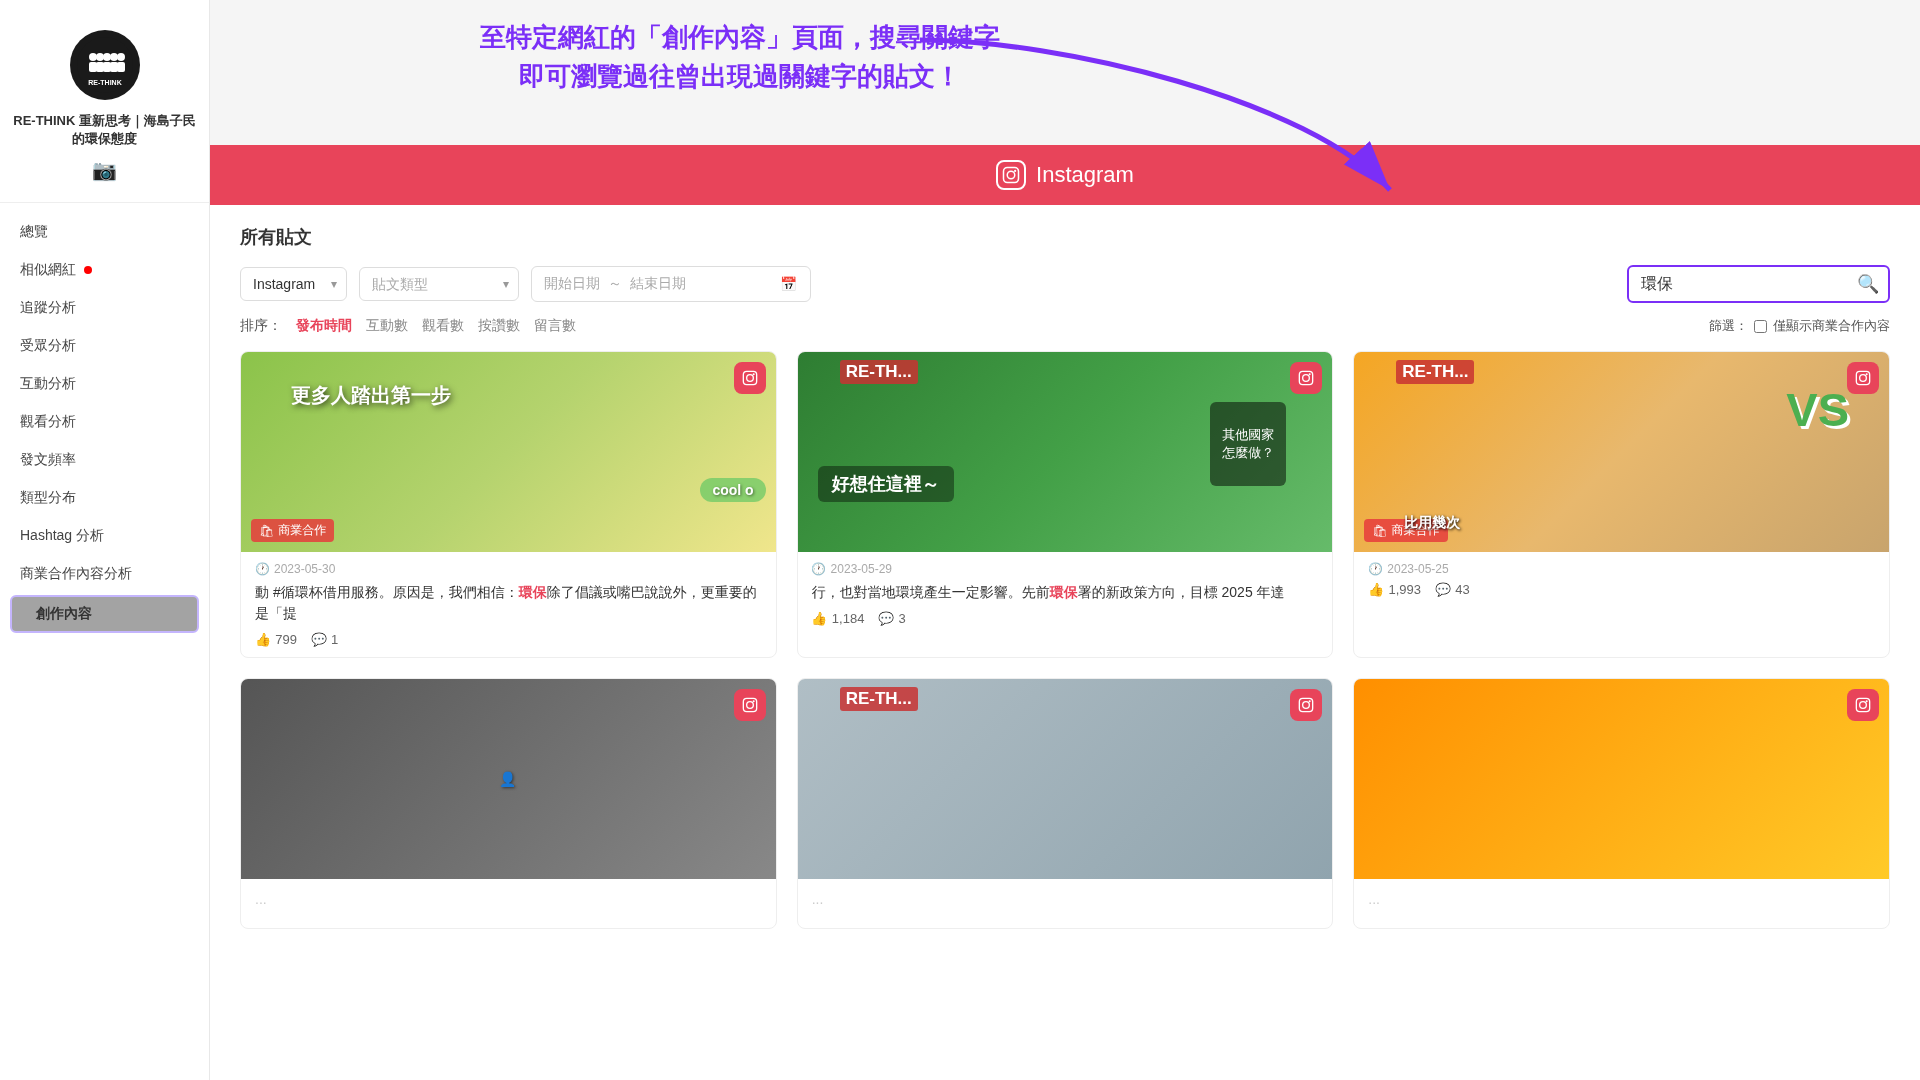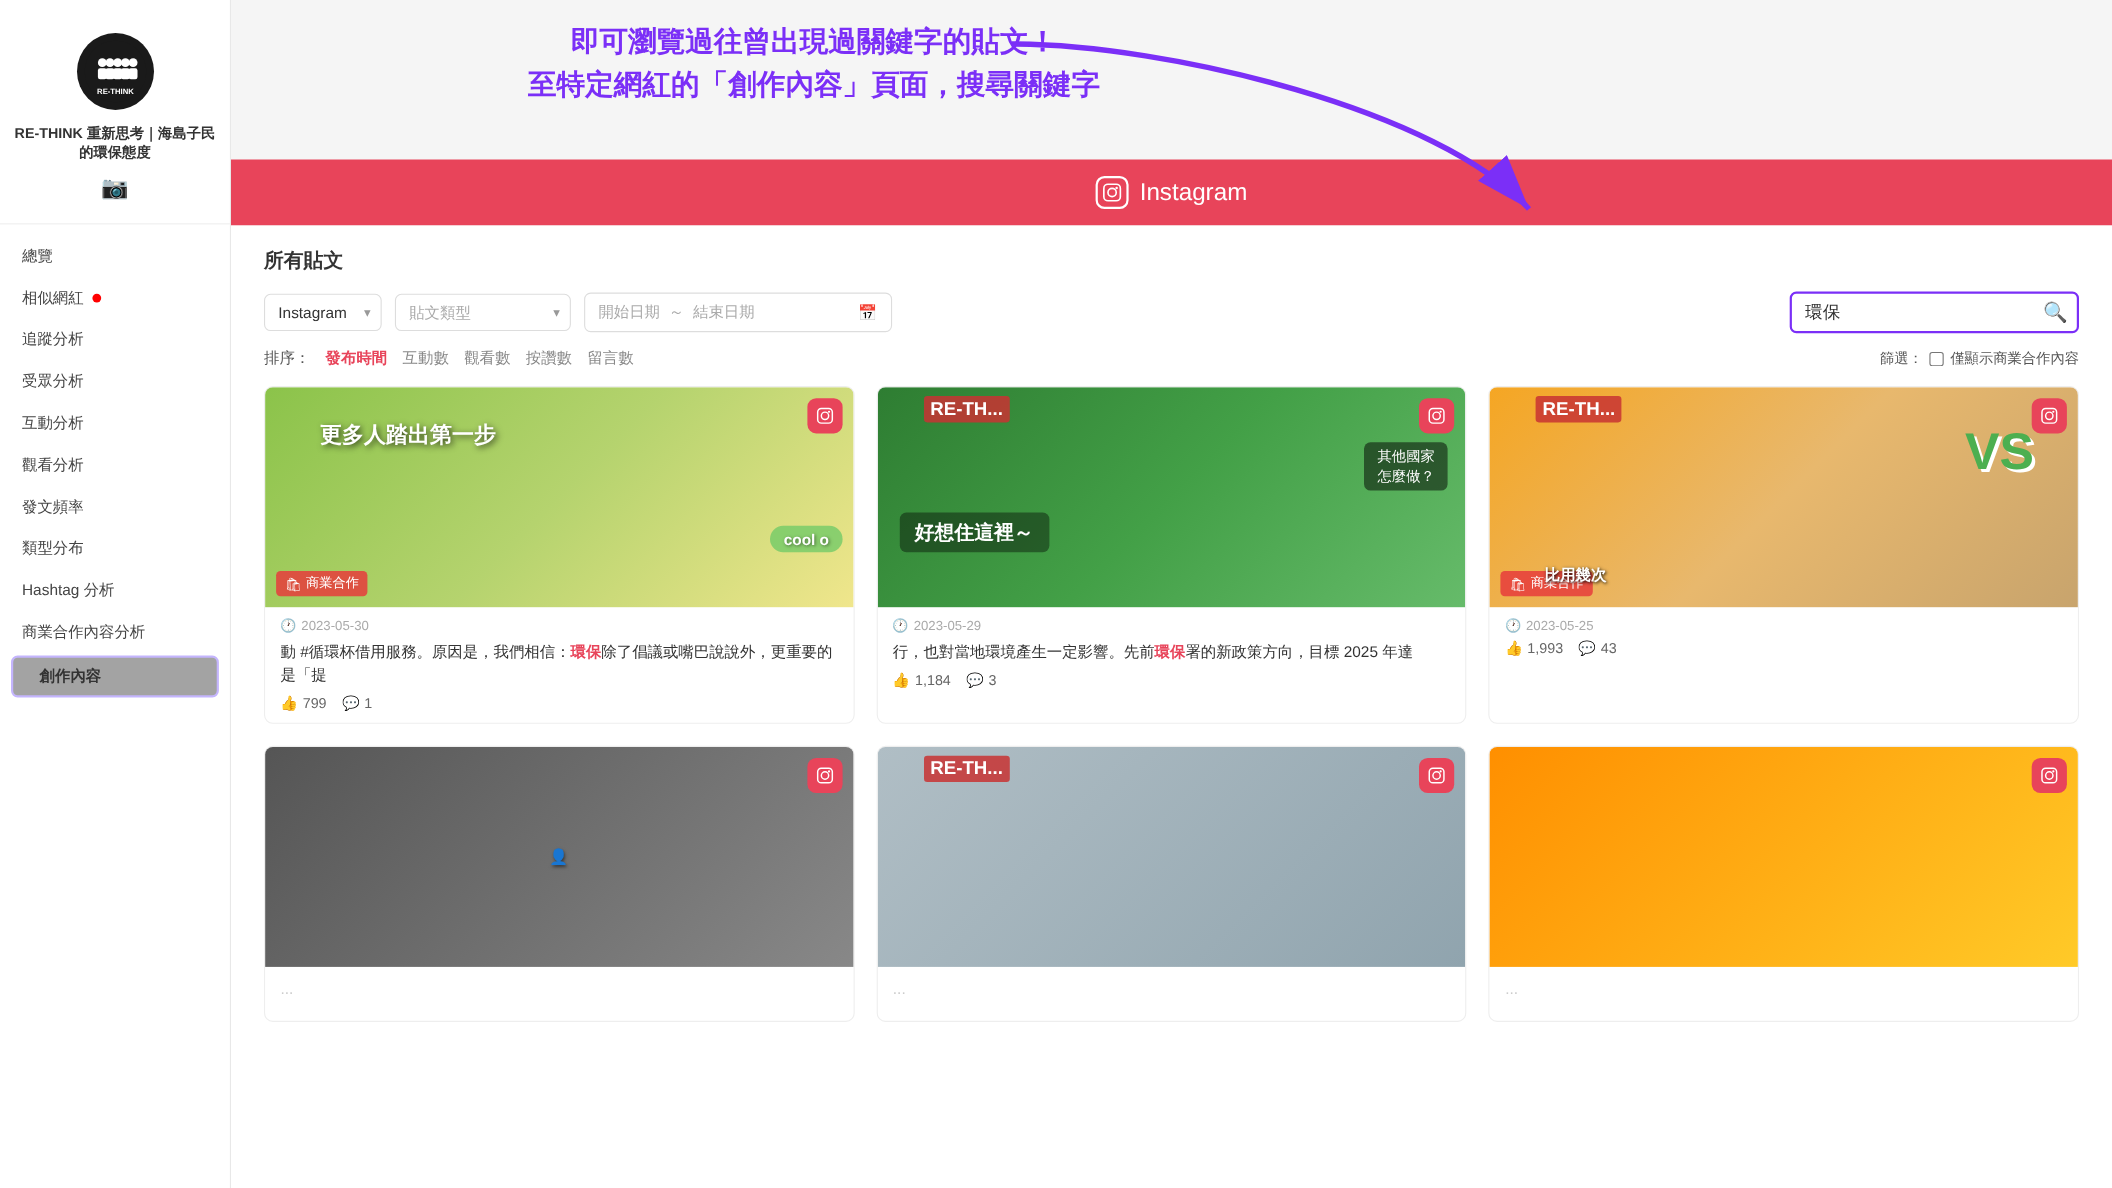--- a/index.html
+++ b/index.html
@@ -383,22 +383,22 @@
     <div class="sidebar-nav-item">Hashtag 分析</div>
     <div class="sidebar-nav-item">商業合作內容分析</div>
     <div class="sidebar-nav-item active">創作內容</div>
   </nav>
 </div>
 
 <div class="main">
 
   <div class="annotation">
     <div class="annotation-text">
+      <div>至特定網紅的「創作內容」頁面，搜尋關鍵字</div>
       <div>即可瀏覽過往曾出現過關鍵字的貼文！</div>
-      <div>至特定網紅的「創作內容」頁面，搜尋關鍵字</div>
     </div>
 
     <svg class="arrow-svg" width="600" height="200" style="position:absolute; top:20px; left:650px;">
       <defs>
         <marker id="arrowhead" markerWidth="10" markerHeight="7" refX="10" refY="3.5" orient="auto">
           <polygon points="0 0, 10 3.5, 0 7" fill="#7b2ff7"></polygon>
         </marker>
       </defs>
       <path d="M 60 20 C 200 20, 450 80, 530 170" stroke="#7b2ff7" stroke-width="5" fill="none" marker-end="url(#arrowhead)"></path>
     </svg>
@@ -493,21 +493,21 @@
               <span>1</span>
             </div>
           </div>
         </div>
       </div>
 
       <div class="post-card">
         <div class="post-thumb thumb-2">
           <div class="post-thumb-inner"></div>
           <div class="re-think-badge">RE-TH...</div>
-          <div style="position:absolute; top:50px; right:16px; background:rgba(0,0,0,0.5); color:white; font-size:13px; padding:4px 12px; border-radius:6px; text-align:center;">其他國家<br>怎麼做？</div>
+          <div style="position:absolute; top:50px; right:46px; background:rgba(0,0,0,0.5); color:white; font-size:13px; padding:24px 12px; border-radius:6px; text-align:center;">其他國家<br>怎麼做？</div>
           <div style="position:absolute; bottom:50px; left:20px; background:rgba(0,0,0,0.4); color:white; font-size:18px; font-weight:800; padding:6px 14px; border-radius:6px;">好想住這裡～</div>
           <div class="post-ig-badge">
             <svg width="16" height="16" viewBox="0 0 24 24" fill="none" stroke="white" stroke-width="2">
               <rect x="2" y="2" width="20" height="20" rx="5"></rect>
               <circle cx="12" cy="12" r="5"></circle>
               <circle cx="17.5" cy="6.5" r="1.5" fill="white" stroke="none"></circle>
             </svg>
           </div>
         </div>
         <div class="post-body">

